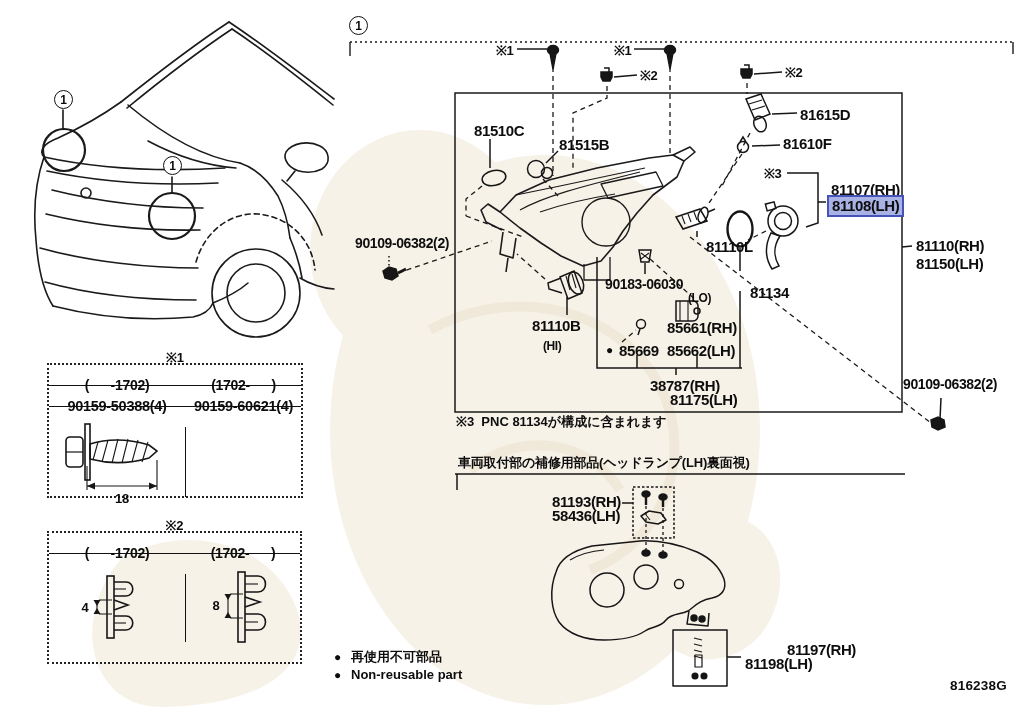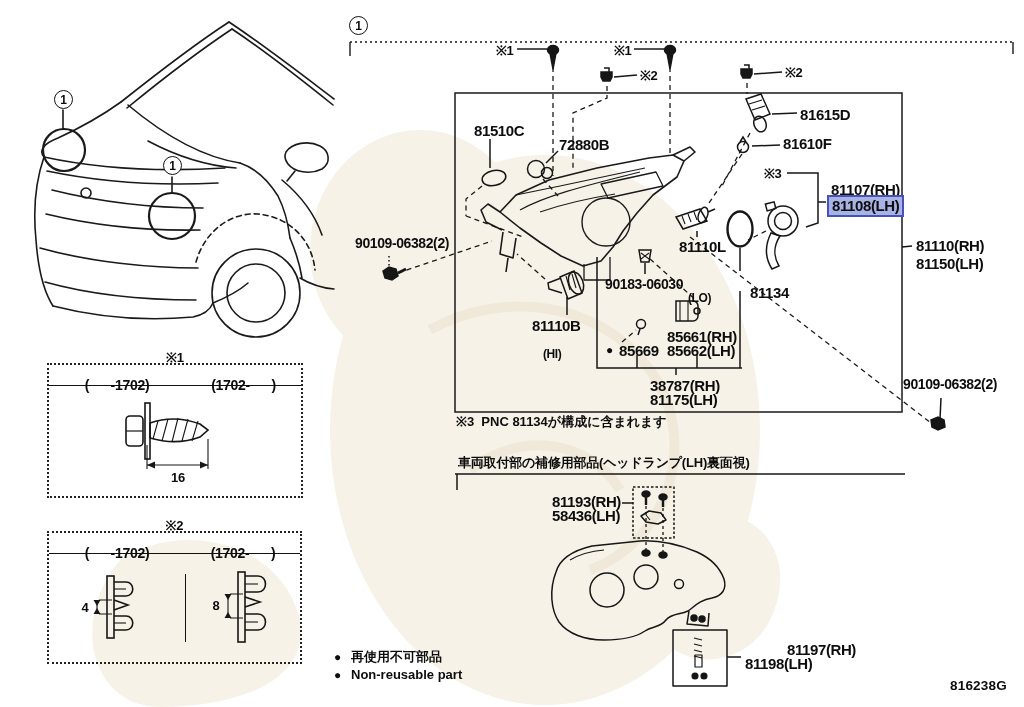--- a/index.html
+++ b/index.html
@@ -249,71 +249,75 @@
     <span>1</span>
   </div>
 
 <div class="lbl mk" style="left:496px;top:44px;">※1</div>
 <div class="lbl mk" style="left:614px;top:44px;">※1</div>
 <div class="lbl mk" style="left:640px;top:69px;">※2</div>
 <div class="lbl mk" style="left:785px;top:66px;">※2</div>
 <div class="lbl mk" style="left:764px;top:167px;">※3</div>
 
 <div class="lbl" style="left:474px;top:123px;">81510C</div>
-<div class="lbl" style="left:559px;top:137px;">72880B</div>
+<div class="lbl" style="left:559px;top:137px;">81515B</div>
 <div class="lbl" style="left:800px;top:107px;">81615D</div>
 <div class="lbl" style="left:783px;top:136px;">81610F</div>
 <div class="lbl" style="left:831px;top:182px;">81107(RH)</div>
 <div class="lbl hl" style="left:827px;top:195px;">81108(LH)</div>
 <div class="lbl" style="left:916px;top:238px;">81110(RH)</div>
 <div class="lbl" style="left:916px;top:256px;">81150(LH)</div>
 <div class="lbl" style="left:355px;top:236px;font-size:14px;">90109-06382(2)</div>
 <div class="lbl" style="left:903px;top:377px;font-size:14px;">90109-06382(2)</div>
-<div class="lbl" style="left:679px;top:239px;">81110L</div>
+<div class="lbl" style="left:706px;top:239px;">81110L</div>
 <div class="lbl sm" style="left:688px;top:255px;margin-top:37px;">(LO)</div>
 <div class="lbl" style="left:750px;top:273px;margin-top:12px;">81134</div>
 <div class="lbl" style="left:605px;top:277px;font-size:14px;">90183-06030</div>
 <div class="lbl" style="left:532px;top:318px;">81110B</div>
-<div class="lbl sm" style="left:543px;top:348px;">(HI)</div>
+<div class="lbl sm" style="left:543px;top:340px;">(HI)</div>
 <div class="bullet" style="left:606px;top:344px;">●</div>
 <div class="lbl" style="left:619px;top:343px;text-align:right;">85669</div>
-<div class="lbl" style="left:667px;top:329px;">85661(RH)</div>
+<div class="lbl" style="left:667px;top:320px;">85661(RH)</div>
 <div class="lbl" style="left:667px;top:343px;">85662(LH)</div>
 <div class="lbl" style="left:650px;top:378px;">38787(RH)</div>
-<div class="lbl" style="left:650px;top:392px;">81175(LH)</div>
+<div class="lbl" style="left:670px;top:392px;">81175(LH)</div>
 
 <div class="lbl nt" style="left:456px;top:415px;">※3  PNC 81134が構成に含まれます</div>
 <div class="lbl nt" style="left:458px;top:456px;letter-spacing:-0.2px;">車両取付部の補修用部品(ヘッドランプ(LH)裏面視)</div>
 
 <div class="lbl" style="left:552px;top:494px;">81193(RH)</div>
 <div class="lbl" style="left:552px;top:508px;">58436(LH)</div>
 <div class="lbl" style="left:787px;top:642px;">81197(RH)</div>
 <div class="lbl" style="left:745px;top:656px;">81198(LH)</div>
 
 <div class="tttl" style="left:47px;top:348px;width:256px;">※1</div>
 <div class="spec" style="left:47px;top:363px;width:256px;height:135px;">
   <div class="srow" style="height:21px;">
     <div class="scell">(      -1702)</div>
     <div class="scell c2">(1702-      )</div>
   </div>
+  <div class="srow" style="height:21px;">
+    <div class="scell" style="font-size:14.5px;">90159-50388(4)</div>
+    <div class="scell c2" style="font-size:14.5px;">90159-60621(4)</div>
+  </div>
   <div class="srow" style="height:90px;">
-    <div class="scell c2">
+    <div class="scell">
       <svg width="126" height="88" viewBox="0 0 126 88">
         <g stroke="#161616" fill="none" stroke-width="1.6">
-          <rect x="14" y="19" width="17" height="30" rx="4"></rect>
-          <path d="M14,34 h17" stroke-width="1.2"></path>
-          <rect x="33" y="6" width="5" height="56"></rect>
-          <path d="M38,26 C55,20 72,21 88,27 L96,33 L88,40 C72,46 55,46 38,41 Z"></path>
-          <path d="M46,24 l-5,18 M56,22 l-6,22 M66,21 l-6,24 M76,22 l-6,22 M86,24 l-6,20" stroke-width="1.1"></path>
-          <path d="M35,48 v24 M96,42 v30" stroke-width="1.1"></path>
-          <line x1="35" y1="68" x2="96" y2="68" stroke-width="1.1"></line>
+          <rect x="12" y="19" width="17" height="30" rx="4"></rect>
+          <path d="M12,34 h17" stroke-width="1.2"></path>
+          <rect x="31" y="6" width="5" height="56"></rect>
+          <path d="M36,26 C55,20 75,21 95,27 L103,33 L95,40 C75,46 55,46 36,41 Z"></path>
+          <path d="M44,24 l-5,18 M54,22 l-6,22 M64,21 l-6,24 M74,21 l-6,24 M84,22 l-6,22 M94,24 l-6,20" stroke-width="1.1"></path>
+          <path d="M33,48 v24 M103,42 v30" stroke-width="1.1"></path>
+          <line x1="33" y1="68" x2="103" y2="68" stroke-width="1.1"></line>
         </g>
-        <path d="M35,68 l8,-3.5 v7 Z" fill="#161616"></path>
-        <path d="M96,68 l-8,-3.5 v7 Z" fill="#161616"></path>
-        <text x="66" y="85" font-size="13" text-anchor="middle">16</text>
+        <path d="M33,68 l8,-3.5 v7 Z" fill="#161616"></path>
+        <path d="M103,68 l-8,-3.5 v7 Z" fill="#161616"></path>
+        <text x="68" y="85" font-size="13" text-anchor="middle">18</text>
       </svg>
     </div>
   </div>
 </div>
 
 <div class="tttl" style="left:47px;top:516px;width:255px;">※2</div>
 <div class="spec" style="left:47px;top:531px;width:255px;height:133px;">
   <div class="srow" style="height:21px;">
     <div class="scell">(      -1702)</div>
     <div class="scell c2">(1702-      )</div>

